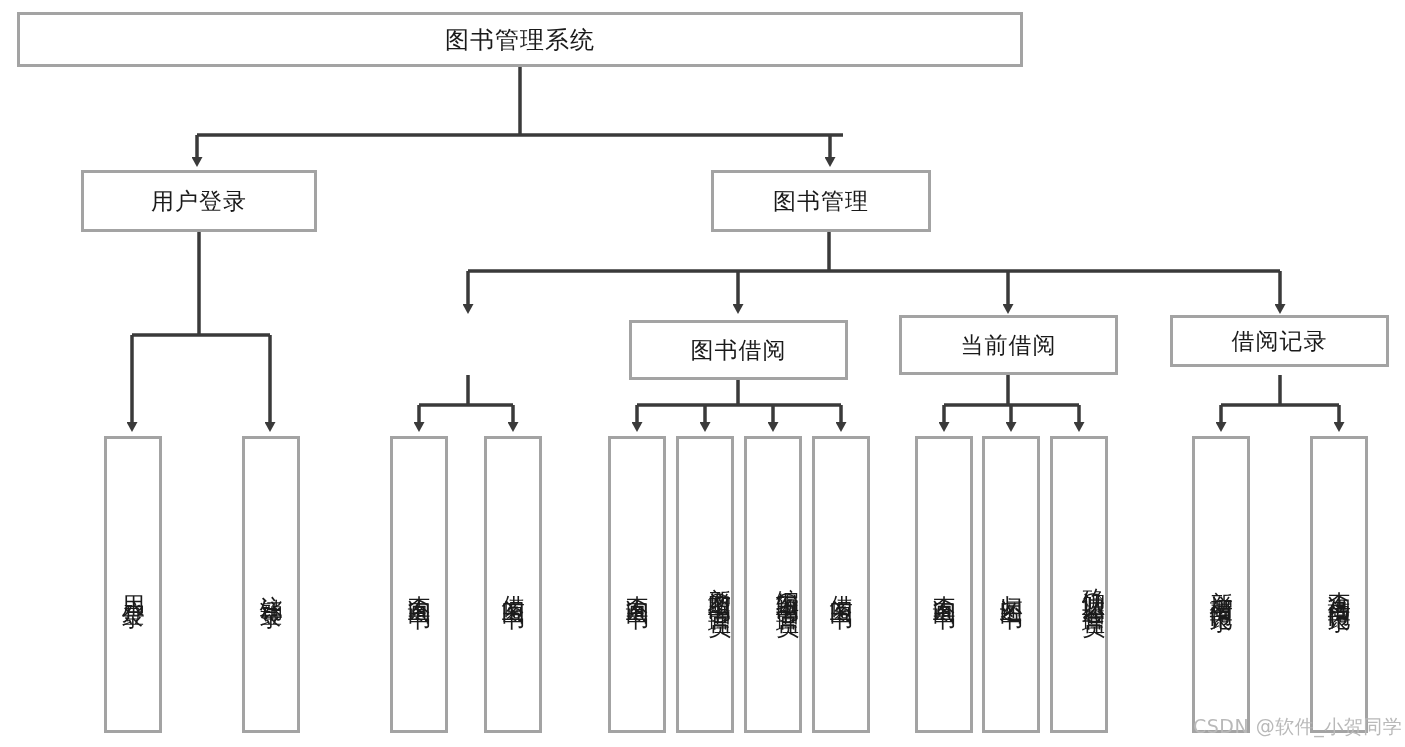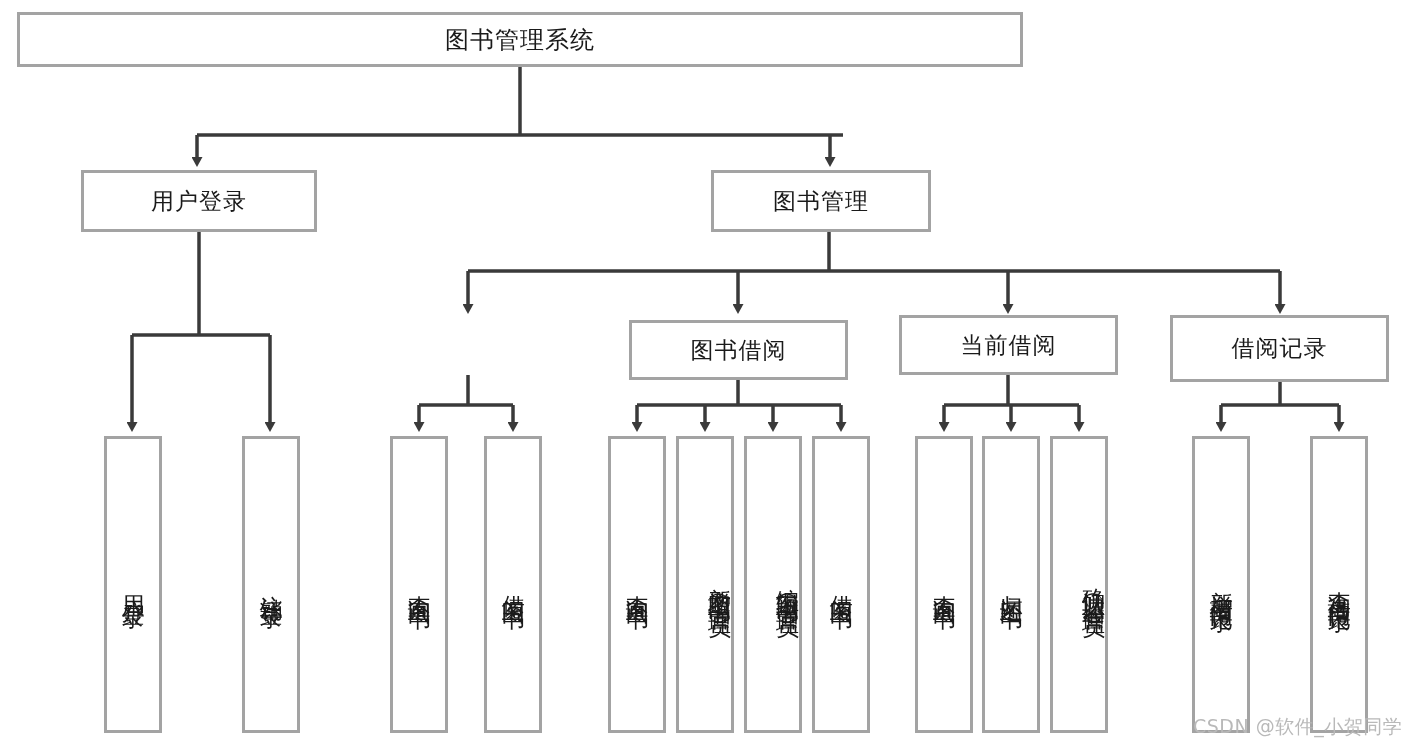--- a/index.html
+++ b/index.html
@@ -130,21 +130,21 @@
   <div class="node h" style="left:711px; top:170px; width:220px; height:62px;">
     <span>图书管理</span>
   </div>
 
   <div class="node h" style="left:629px; top:320px; width:219px; height:60px;">
     <span>图书借阅</span>
   </div>
   <div class="node h" style="left:899px; top:315px; width:219px; height:60px;">
     <span>当前借阅</span>
   </div>
-  <div class="node h" style="left:1170px; top:315px; width:219px; height:67px;">
+  <div class="node h" style="left:1170px; top:315px; width:219px; height:52px;">
     <span>借阅记录</span>
   </div>
 
   <div class="node v mid" style="left:104px; top:436px; width:58px; height:297px;">
     <span>用户登录</span>
   </div>
   <div class="node v mid" style="left:242px; top:436px; width:58px; height:297px;">
     <span>注销登录</span>
   </div>
 

